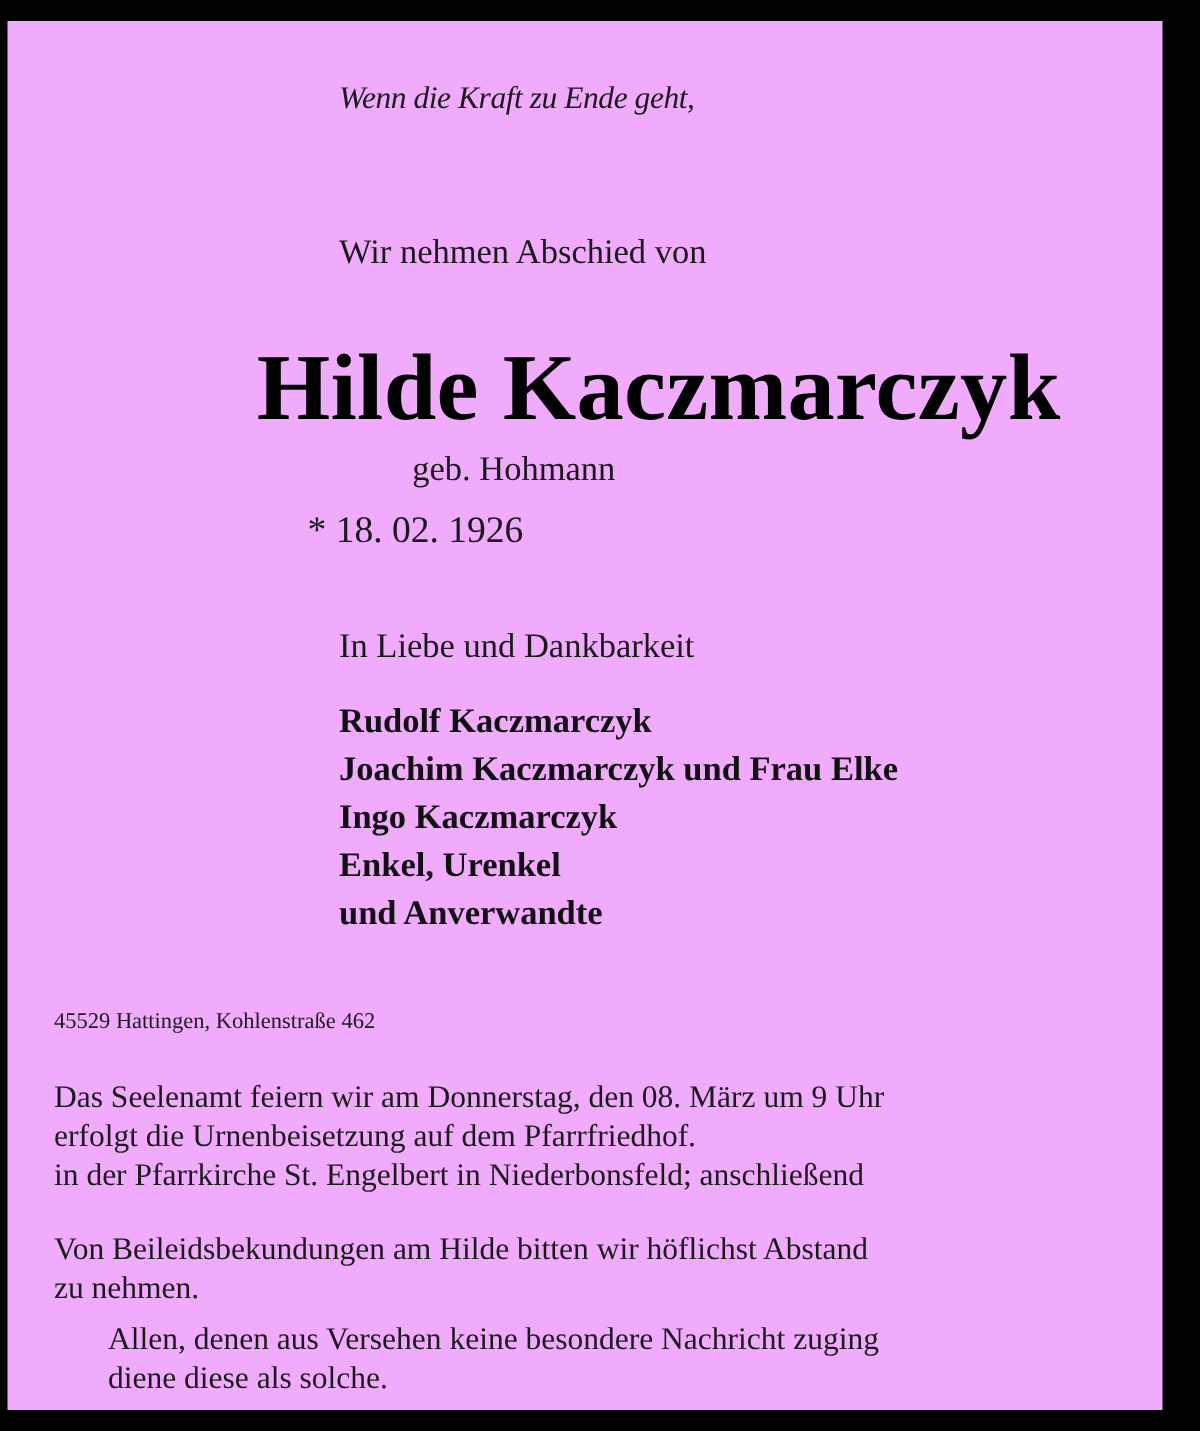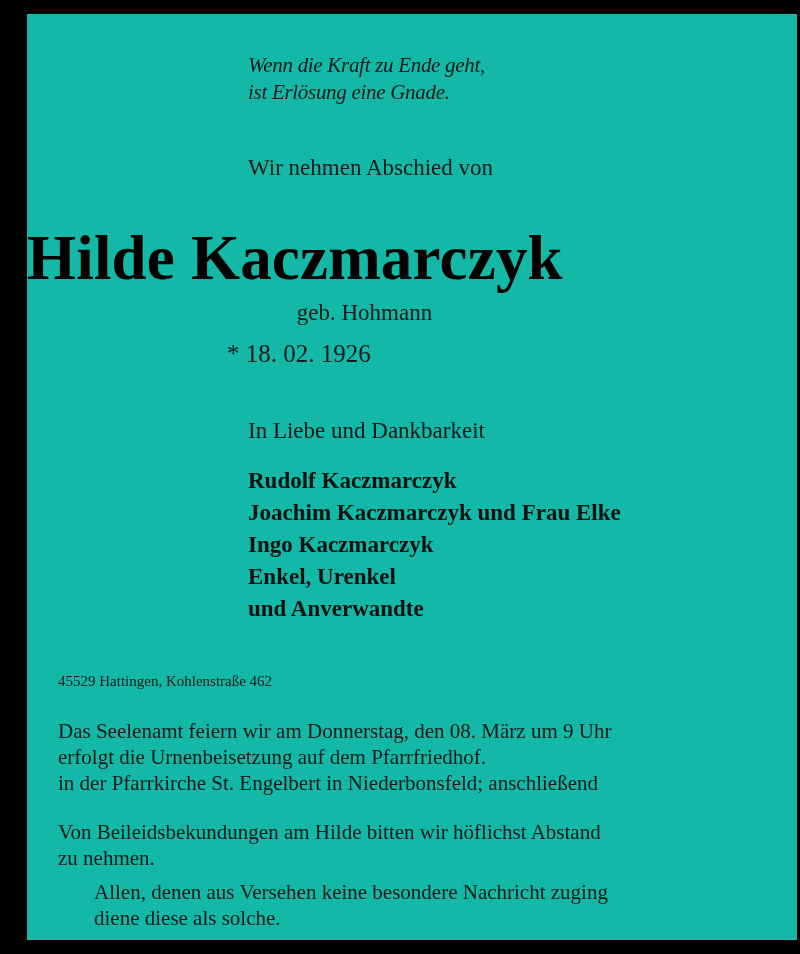--- a/index.html
+++ b/index.html
@@ -6,40 +6,40 @@
     body {
       width: 800px; height: 954px;
       background: #000;
       position: relative;
       overflow: hidden;
       font-family: "Liberation Serif", "DejaVu Serif", serif;
       color: #1a1a1a;
     }
     .card {
       position: absolute;
-      left: 27px; top: 14px;
+      left: 5px; top: 14px;
       width: 770px; height: 926px;
-      background: #14b8a6;
+      background: #f0abfc;
     }
     .abs { position: absolute; white-space: nowrap; }
     .motto {
       left: 221px; top: 38px;
       font-style: italic;
       font-size: 21px;
       line-height: 27px;
       letter-spacing: -0.3px;
     }
     .motto div { white-space: nowrap; }
     .intro {
       left: 221px; top: 141px;
       font-size: 23px;
     }
     .name {
       left: 0; width: 702px; top: 208px;
-      text-align: left;
+      text-align: right;
       font-weight: bold;
       font-size: 63px;
       letter-spacing: 0.2px;
       color: #000;
     }
     .maiden {
       left: 0; width: 675px; top: 286px;
       text-align: center;
       font-size: 23px;
     }
@@ -65,21 +65,20 @@
     .p2 { top: 805px; }
     .p3 { top: 865px; margin-left: 36px; }
   </style>
 </head>
 <body>
 
 <div class="card">
 
   <div class="abs motto">
     <div>Wenn die Kraft zu Ende geht,</div>
-    <div>ist Erlösung eine Gnade.</div>
   </div>
 
   <div class="abs intro">Wir nehmen Abschied von</div>
 
   <div class="abs name">Hilde Kaczmarczyk</div>
 
   <div class="abs maiden">geb. Hohmann</div>
 
   <div class="abs birth">* 18. 02. 1926</div>
 

